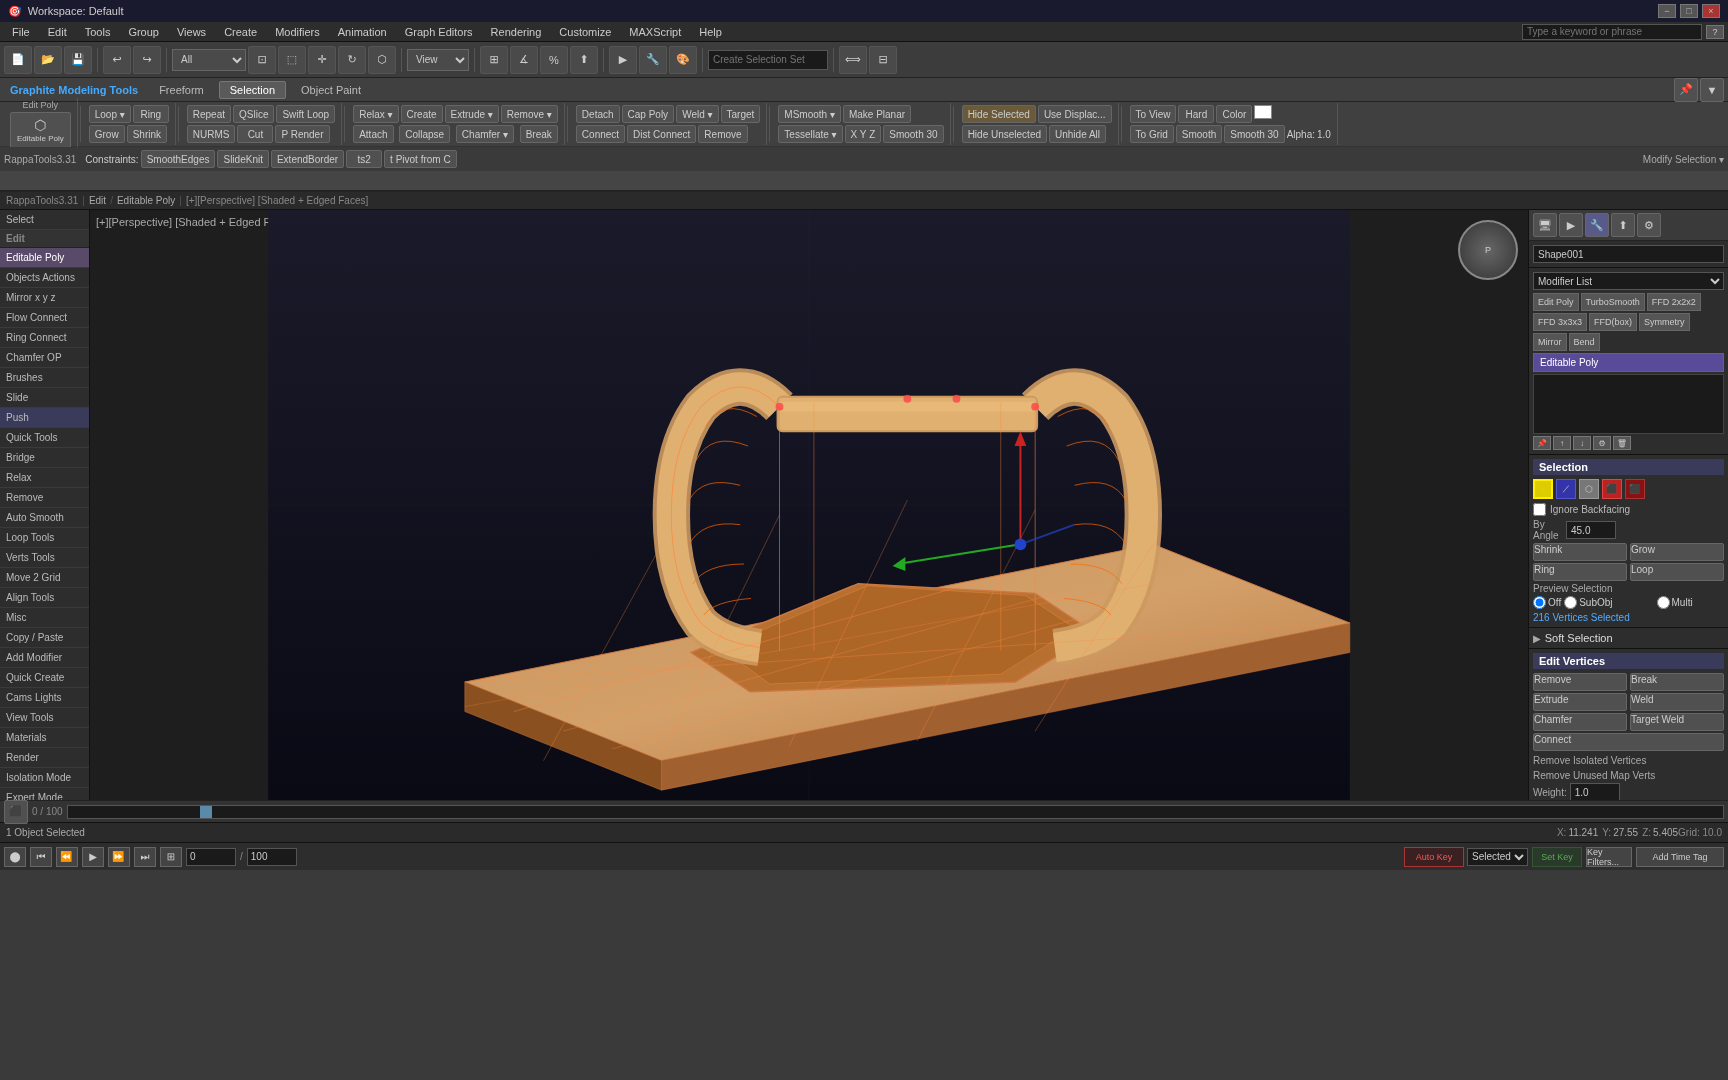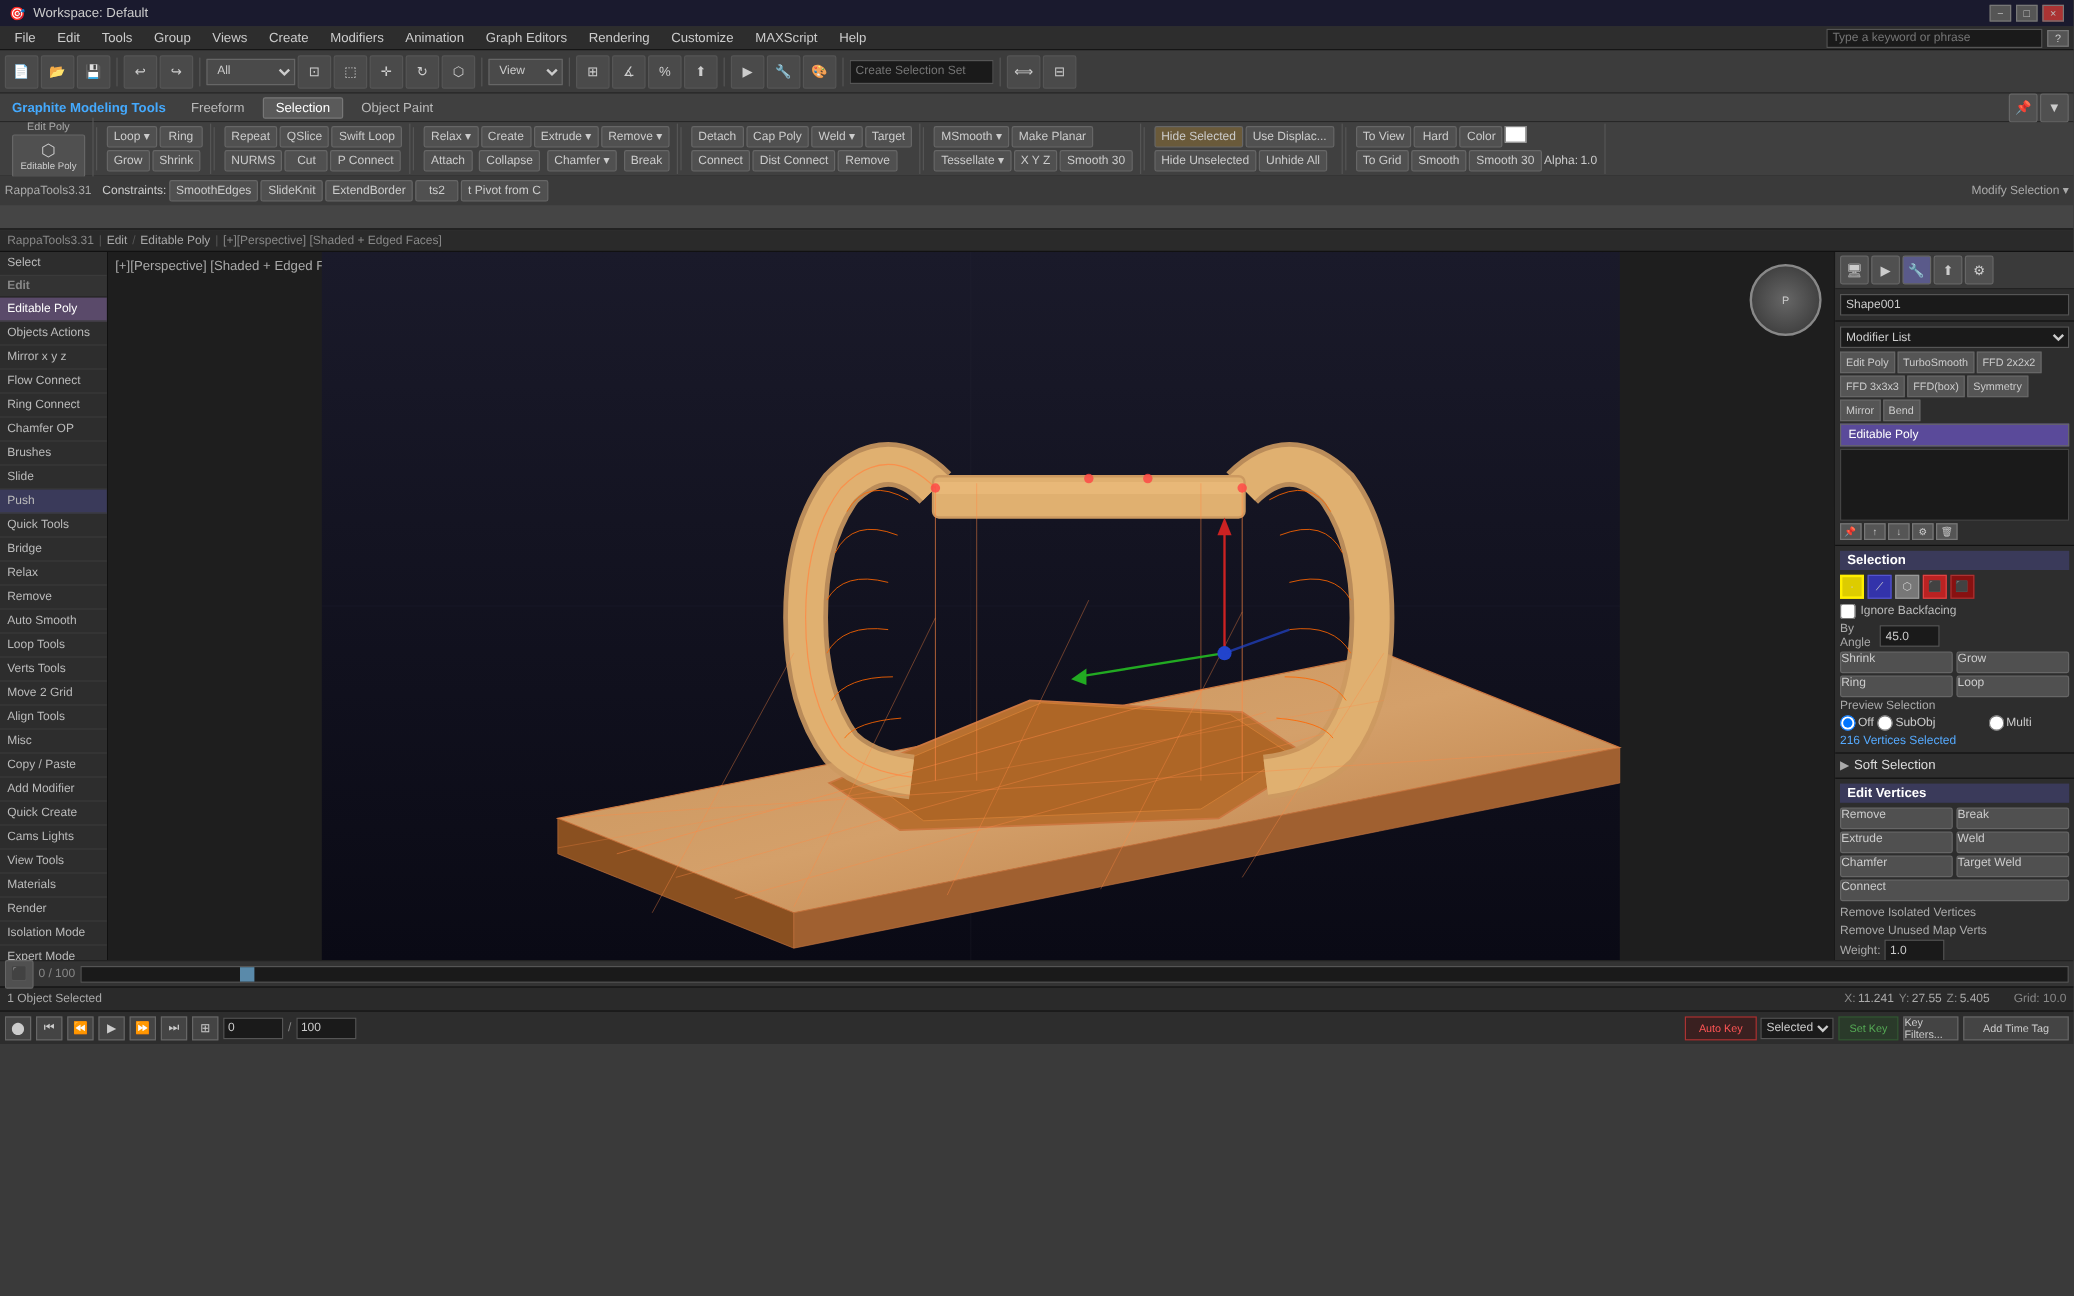--- a/index.html
+++ b/index.html
@@ -225,21 +225,21 @@
     
     .status-bar {
       height: 20px;
       background: #2a2a2a;
       display: flex;
       align-items: center;
       padding: 0 6px;
       font-size: 10px;
       color: #aaa;
       border-top: 1px solid #111;
-      gap: 20px;
+      gap: 0;
     }
     .status-coords { display: flex; gap: 4px; }
     .coord-item { display: flex; gap: 2px; align-items: center; }
     .coord-label { color: #888; }
 
     
     .timeline-bar {
       height: 22px;
       background: #333;
       display: flex;
@@ -449,21 +449,21 @@
 
     <div style="display:flex; flex-direction:column; gap:2px; padding:2px 6px; border-right:1px solid #555;">
       <div style="display:flex; gap:2px;">
         <div class="small-btn">Repeat</div>
         <div class="small-btn">QSlice</div>
         <div class="small-btn">Swift Loop</div>
       </div>
       <div style="display:flex; gap:2px; align-items:center;">
         <div class="small-btn">NURMS</div>
         <div class="small-btn">Cut</div>
-        <div class="small-btn">P Connect</div>
+        <div class="small-btn">P Render</div>
       </div>
     </div>
 
     <div class="v-sep"></div>
 
     <div style="display:flex; flex-direction:column; gap:2px; padding:2px 6px; border-right:1px solid #555;">
       <div style="display:flex; gap:2px;">
         <div class="small-btn">Relax ▾</div>
         <div class="small-btn">Create</div>
         <div class="small-btn">Extrude ▾</div>

